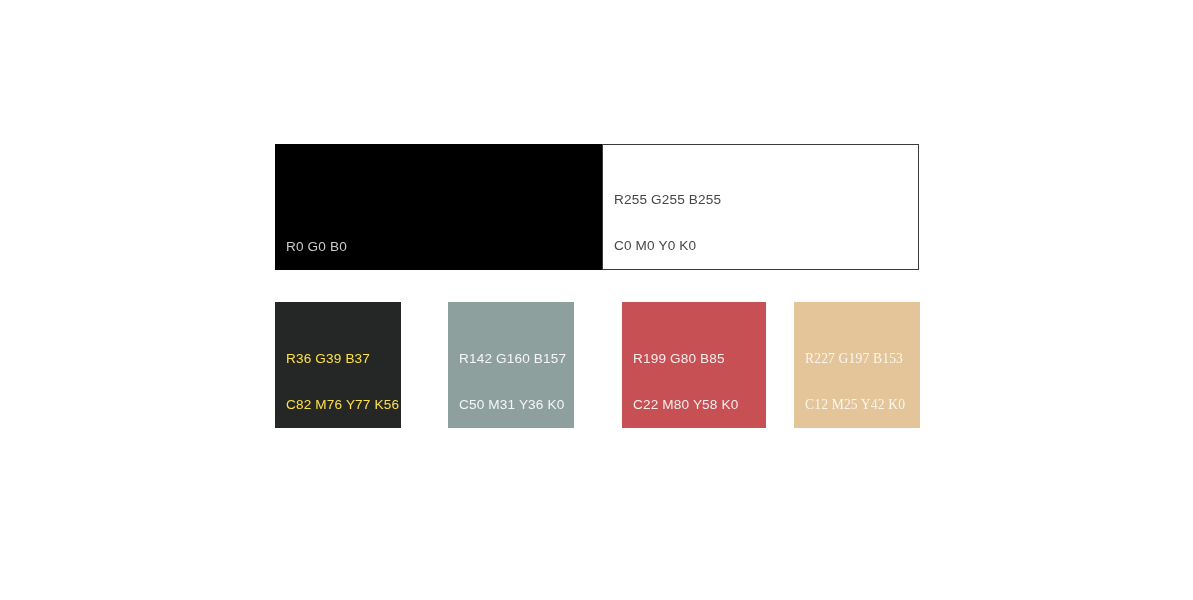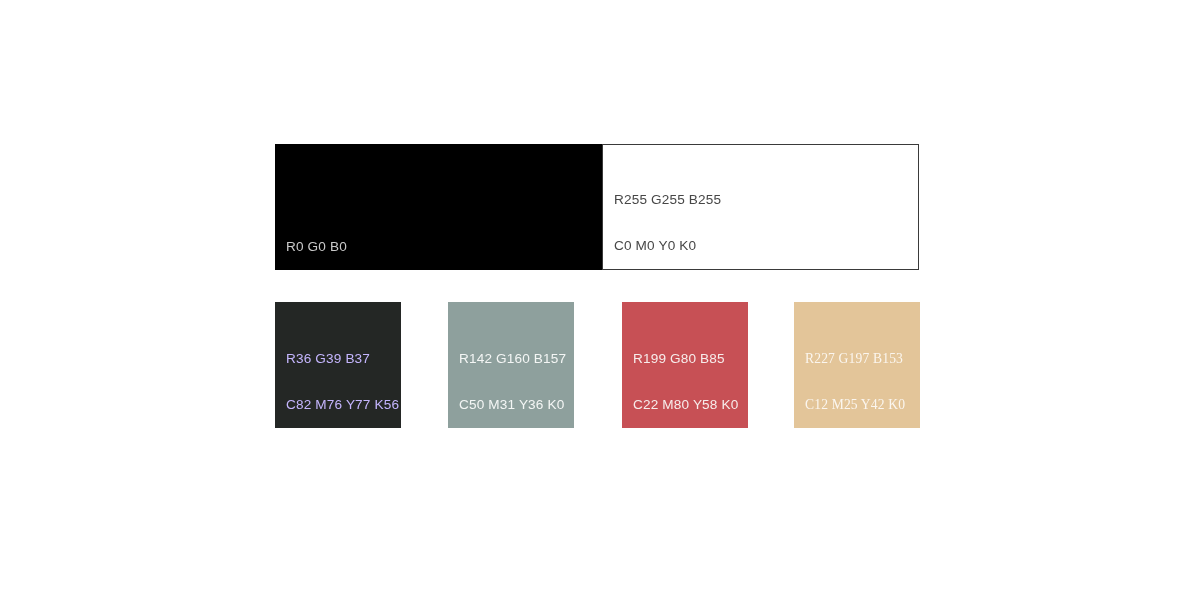--- a/index.html
+++ b/index.html
@@ -50,42 +50,42 @@
   .row-top-white {
     left: 602px;
     top: 144px;
     width: 317px;
     height: 126px;
     border: 1px solid #3a3a3a;
   }
   
   .row-bot-1 { left: 275px; top: 302px; width: 126px; height: 126px; }
   .row-bot-2 { left: 448px; top: 302px; width: 126px; height: 126px; }
-  .row-bot-3 { left: 622px; top: 302px; width: 126px; height: 126px; }
+  .row-bot-3 { left: 622px; top: 302px; width: 144px; height: 126px; }
   .row-bot-4 { left: 794px; top: 302px; width: 126px; height: 126px; }
 </style>
 </head>
 <body>
 
 <div id="palette-board">
 
   <div class="swatch row-top-black" style="background: rgb(0, 0, 0); color: rgb(201, 201, 201);">
     <div class="swatch-labels">
       <span class="swatch-rgb">R0 G0 B0</span>
     </div>
   </div>
 
   <div class="swatch row-top-white" style="background: rgb(255, 255, 255); color: rgb(71, 71, 71); border-color: rgb(58, 58, 58);">
     <div class="swatch-labels">
       <span class="swatch-rgb">R255 G255 B255</span>
       <span class="swatch-cmyk">C0 M0 Y0 K0</span>
     </div>
   </div>
 
-  <div class="swatch row-bot-1" style="background: rgb(36, 39, 37); color: #c4b5fd;">
+  <div class="swatch row-bot-1" style="background: rgb(36, 39, 37); color: #fde047;">
     <div class="swatch-labels">
       <span class="swatch-rgb">R36 G39 B37</span>
       <span class="swatch-cmyk">C82 M76 Y77 K56</span>
     </div>
   </div>
 
   <div class="swatch row-bot-2" style="background: rgb(142, 160, 157); color: rgb(244, 246, 245);">
     <div class="swatch-labels">
       <span class="swatch-rgb">R142 G160 B157</span>
       <span class="swatch-cmyk">C50 M31 Y36 K0</span>

